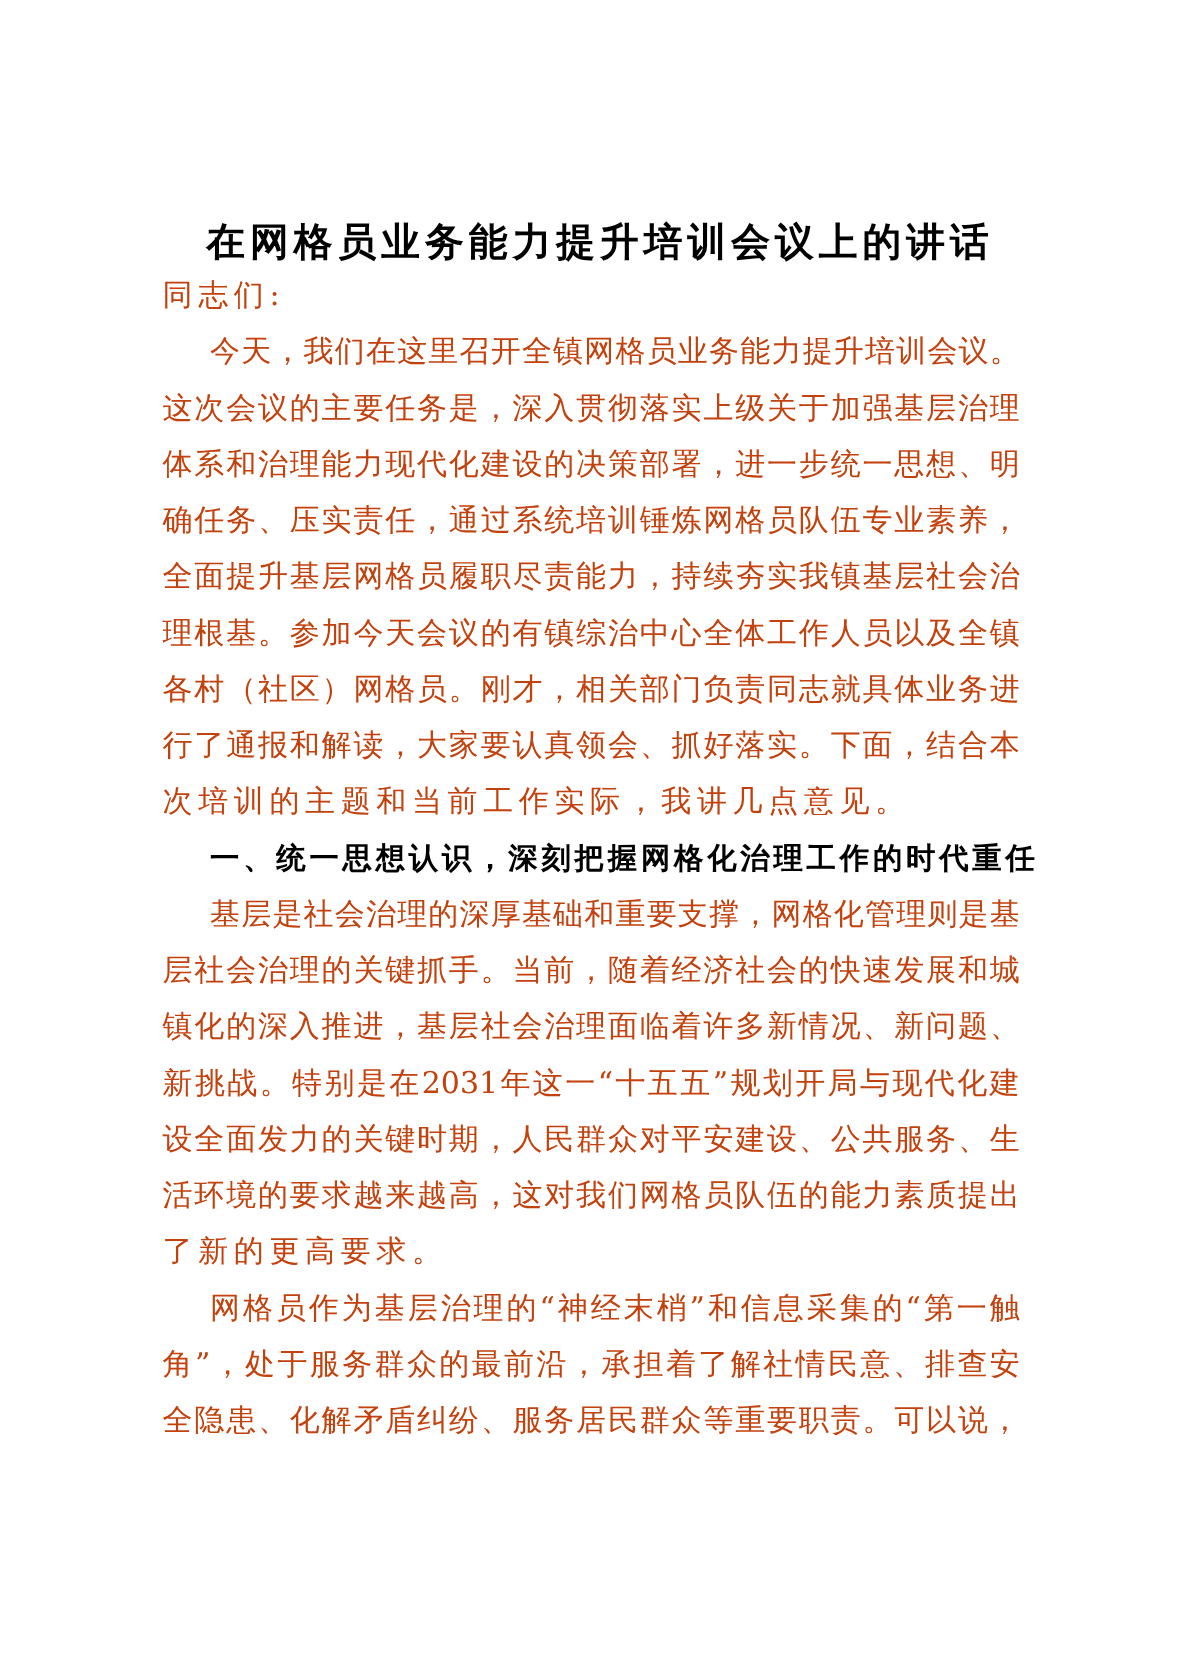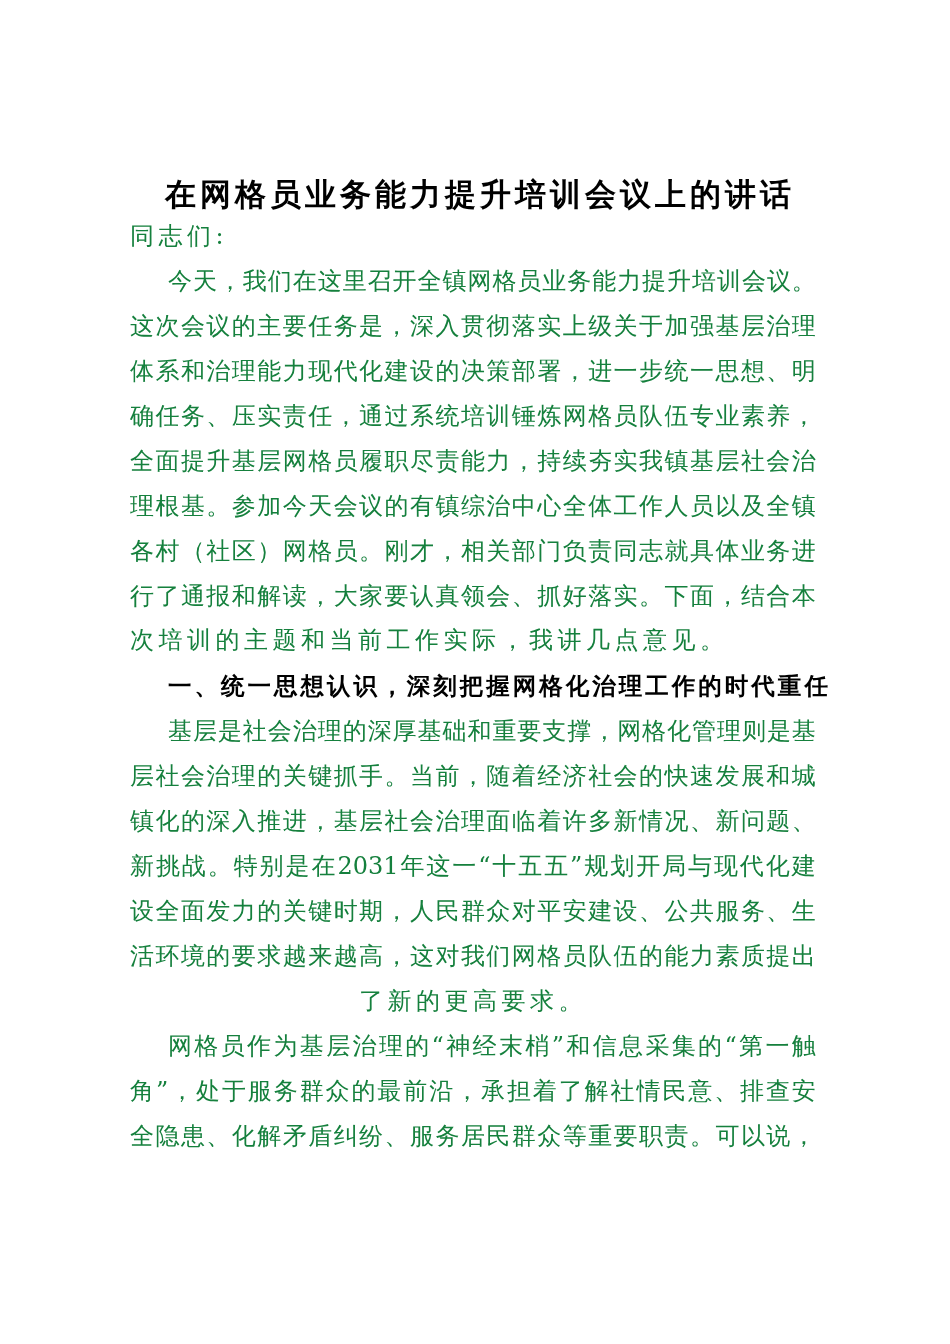--- a/index.html
+++ b/index.html
@@ -4,21 +4,21 @@
 <style>
   html, body { margin: 0; padding: 0; background: #ffffff; }
   body { width: 950px; height: 1344px; position: relative; overflow: hidden;
          font-family: "DejaVu Serif", "Liberation Serif", serif; color: #1a1a1a; }
   .page { position: absolute; left: 0; top: 0; width: 950px; height: 1344px; background: #fff; }
   .title { position: absolute; left: 165px; top: 172px; width: 626px; height: 44px;
            font-family: "DejaVu Sans", "Liberation Sans", sans-serif; font-weight: bold;
            font-size: 31px; line-height: 44px; color: #000;
            text-align: justify; text-align-last: justify; white-space: nowrap; }
   .line { position: absolute; left: 130px; width: 686px; height: 45px;
-          font-size: 24px; line-height: 45px; color: #15803d;
+          font-size: 24px; line-height: 45px; color: #c2410c;
           white-space: nowrap; }
   .line.full { text-align: justify; text-align-last: justify; }
   .line.indent { left: 168px; width: 648px; }
   .line.heading { font-family: "DejaVu Sans", "Liberation Sans", sans-serif; font-weight: bold; color: #000; left: 168px; width: 660px; font-size: 23.5px; }
   .line.short { letter-spacing: 4.5px; }
 </style>
 </head>
 <body>
 
 <div class="page">
@@ -269,21 +269,21 @@
       <span>落</span>
       <span>实</span>
       <span>。</span>
       <span>下</span>
       <span>面</span>
       <span>，</span>
       <span>结</span>
       <span>合</span>
       <span>本</span>
     </div>
-  <div class="line short" style="top:619px;font-family:Liberation Mono, monospace;">次培训的主题和当前工作实际，我讲几点意见。</div>
+  <div class="line short" style="top:619px;">次培训的主题和当前工作实际，我讲几点意见。</div>
 
   <div class="line heading full" style="top: 664px; display: flex; justify-content: space-between;">
       <span>一</span>
       <span>、</span>
       <span>统</span>
       <span>一</span>
       <span>思</span>
       <span>想</span>
       <span>认</span>
       <span>识</span>
@@ -471,21 +471,21 @@
       <span>队</span>
       <span>伍</span>
       <span>的</span>
       <span>能</span>
       <span>力</span>
       <span>素</span>
       <span>质</span>
       <span>提</span>
       <span>出</span>
     </div>
-  <div class="line short" style="top:979px;text-align:center;">了新的更高要求。</div>
+  <div class="line short" style="top:979px;">了新的更高要求。</div>
 
   <div class="line full indent" style="top: 1024px; display: flex; justify-content: space-between;">
       <span>网</span>
       <span>格</span>
       <span>员</span>
       <span>作</span>
       <span>为</span>
       <span>基</span>
       <span>层</span>
       <span>治</span>

